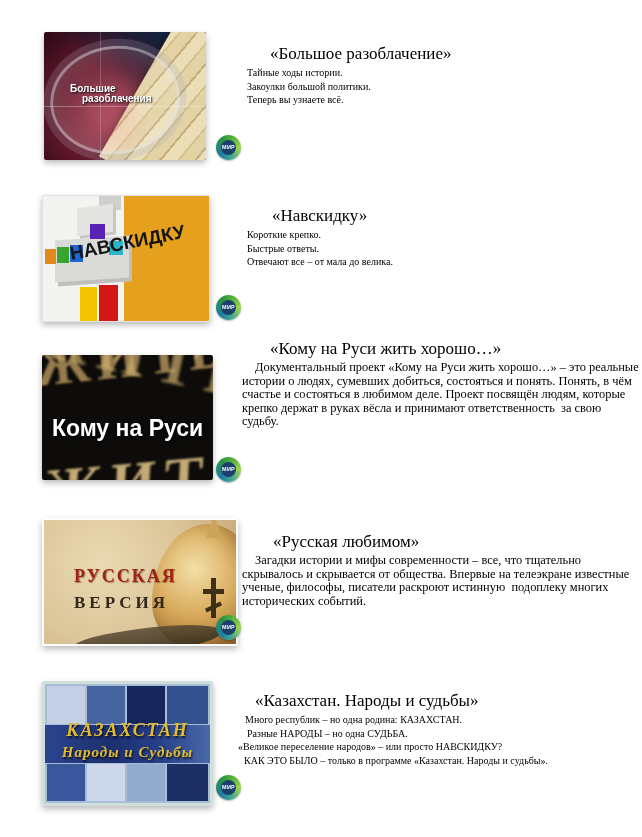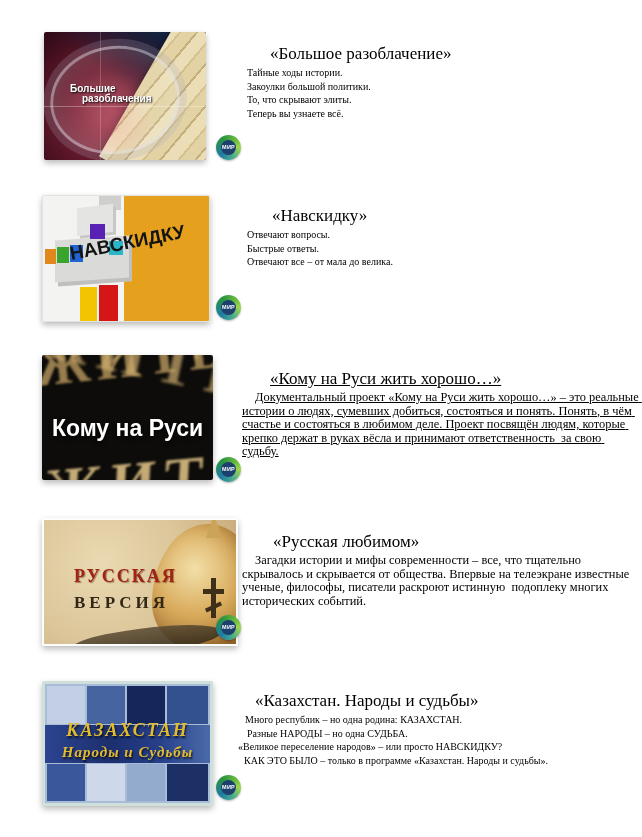--- a/index.html
+++ b/index.html
@@ -101,21 +101,21 @@
       background:conic-gradient(from 225deg,#1e7ca3 0%,#2a9440 28%,#6abc3e 50%,#9ed44d 62%,#45a88f 82%,#1e7ca3 100%);
       display:flex;align-items:center;justify-content:center;box-shadow:0 1px 2px rgba(0,0,0,.3);}
   .m1{top:135px}.m2{top:295px}.m3{top:457px}.m4{top:615px}.m5{top:775px}
   .mir-center{width:15px;height:15px;border-radius:50%;background:#1c3f6e;color:#fff;
       font:700 5.5px/15px "Liberation Sans",sans-serif;text-align:center;letter-spacing:.2px;}
 
   
   .desc{position:absolute;}
   .d1{left:240px;top:44px;width:398px;}
   .d2{left:240px;top:206px;width:398px;}
-  .d3{left:240px;top:369px;width:398px;text-decoration:underline;}
+  .d3{left:240px;top:339px;width:398px;}
   .d4{left:240px;top:532px;width:398px;}
   .d5{left:236px;top:691px;width:402px;}
   .title{margin:0 0 2px 0;font-size:17px;line-height:20px;font-weight:400;}
   .d1 .title{padding-left:30px;}
   .d2 .title{padding-left:32px;}
   .d3 .title{padding-left:30px;}
   .d4 .title{padding-left:33px;}
   .d5 .title{padding-left:19px;}
   .line{font-size:10px;line-height:13.5px;white-space:pre;}
   .d1 .line,.d2 .line{padding-left:7px;}
@@ -140,21 +140,20 @@
         <span class="t1-cap2">разоблачения</span>
       </div>
     </div>
     <div class="mir m1">
       <span class="mir-center">МИР</span>
     </div>
     <div class="desc d1">
       <h2 class="title">«Большое разоблачение»</h2>
       <div class="line">Тайные ходы истории.</div>
       <div class="line">Закоулки большой политики.</div>
-      <div class="line">То, что скрывают элиты.</div>
       <div class="line">Теперь вы узнаете всё.</div>
     </div>
   </section>
 
   <section>
     <div class="thumb t2">
       <div class="t2-cube3"></div>
       <div class="t2-cube1"></div>
       <div class="t2-cube2"></div>
       <div class="t2-sq t2-purple"></div>
@@ -164,21 +163,21 @@
       <div class="t2-sq t2-blue"></div>
       <div class="t2-sq t2-yellow"></div>
       <div class="t2-sq t2-red"></div>
       <div class="t2-caption">НАВСКИДКУ</div>
     </div>
     <div class="mir m2">
       <span class="mir-center">МИР</span>
     </div>
     <div class="desc d2">
       <h2 class="title">«Навскидку»</h2>
-      <div class="line">Отвечают вопросы.</div>
+      <div class="line">Короткие крепко.</div>
       <div class="line">Быстрые ответы.</div>
       <div class="line">Отвечают все – от мала до велика.</div>
     </div>
   </section>
 
   <section>
     <div class="thumb t3">
       <div class="t3-word t3-w1">ЖИТЬ</div>
       <div class="t3-word t3-w2">ЖИТЬ</div>
       <div class="t3-word t3-w3">ЖИТЬ</div>

